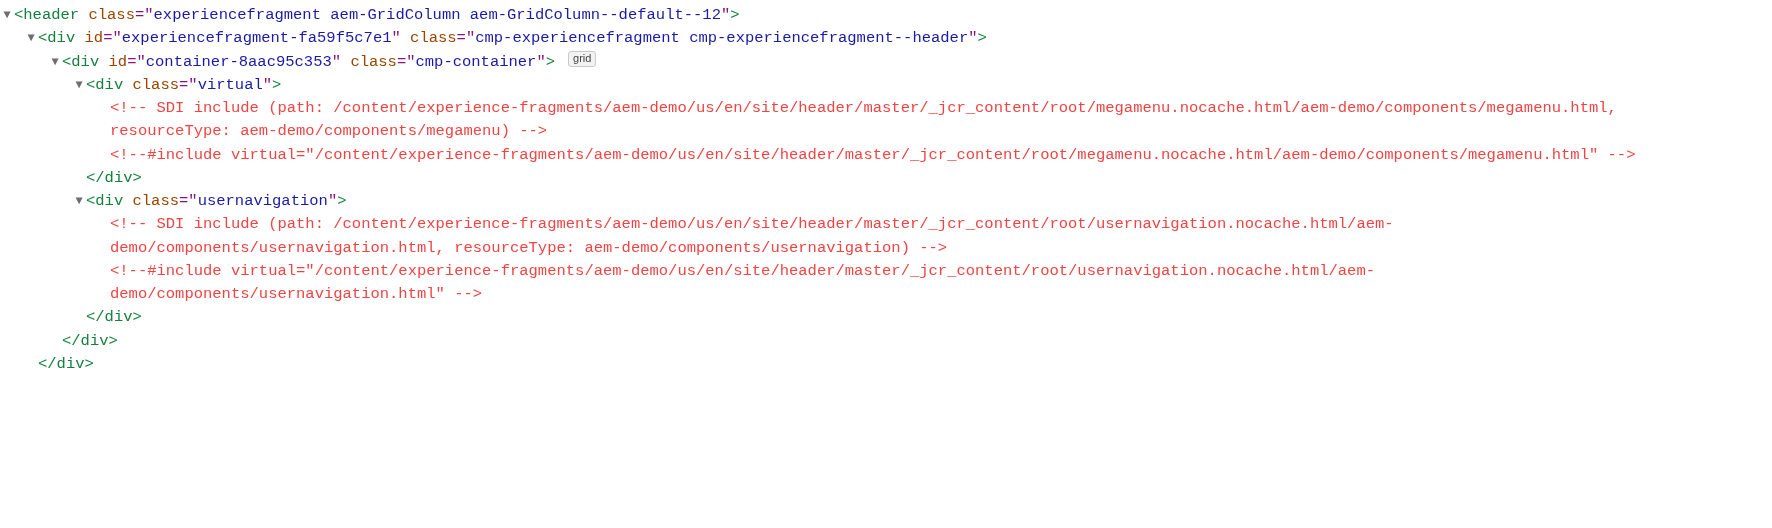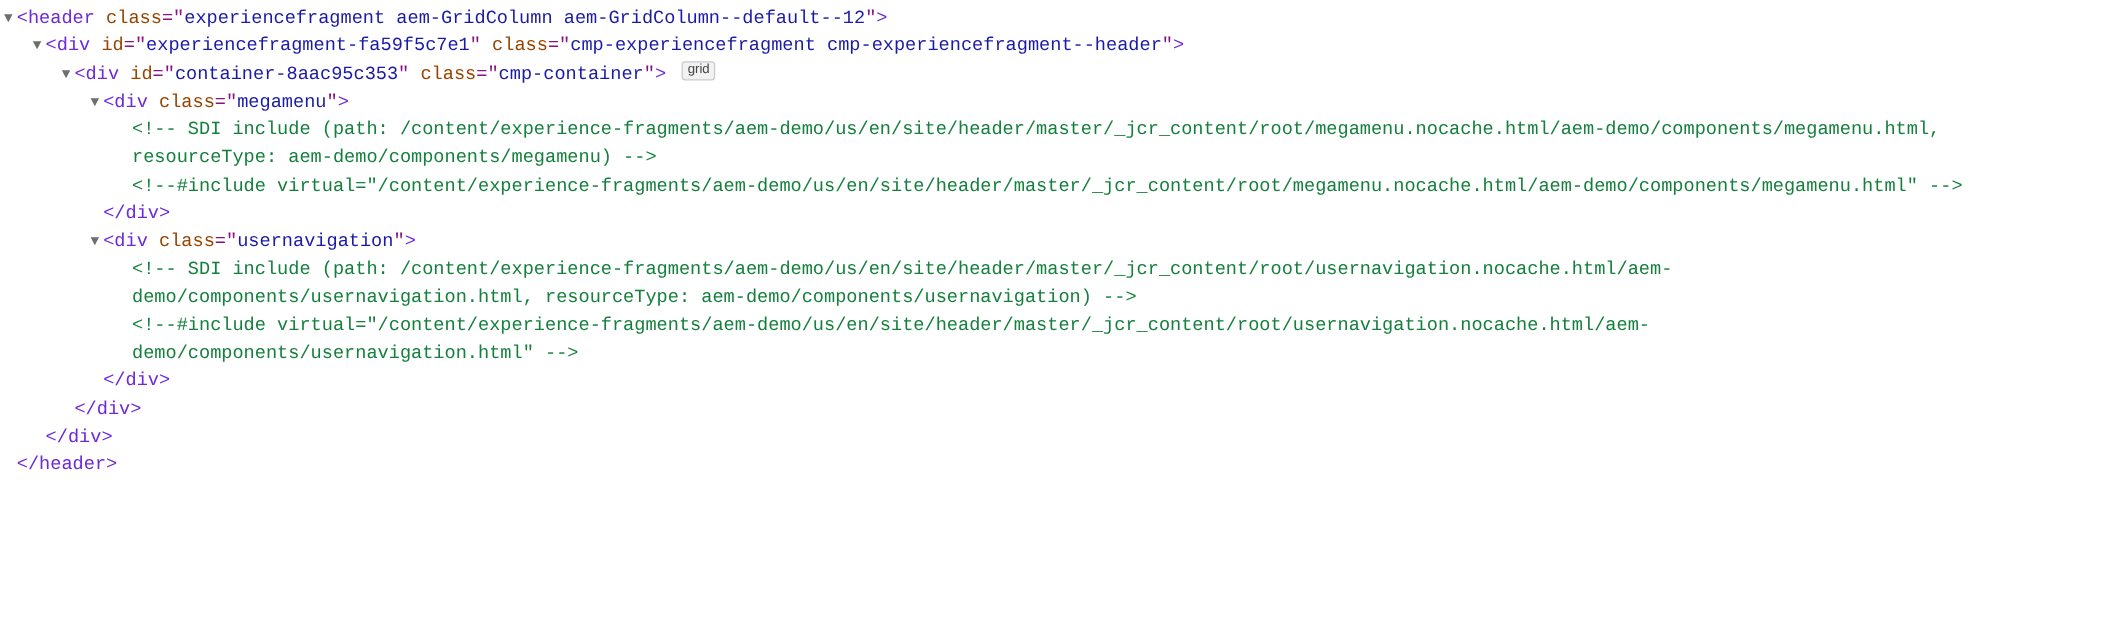--- a/index.html
+++ b/index.html
@@ -26,25 +26,25 @@
     text-align: center;
     color: #6e6e6e;
     font-size: 12px;
     cursor: pointer;
     user-select: none;
     position: relative;
     top: 2px;
   }
   .arrow.blank { visibility: hidden; }
   .code { display: inline; }
-  .p  { color: #6d28d9; }  
+  .p  { color: #15803d; }  
   .an { color: #994500; text-align: center; }  
   .eq { color: #881280; }
   .av { color: #1a1aa6; margin-top: 36px; }  
-  .cm { color: #15803d; }  
+  .cm { color: #ef4444; }  
   .badge {
     display: inline-block;
     font-family: "Helvetica Neue", Arial, sans-serif;
     font-size: 11px;
     line-height: 1;
     padding: 1px 4px 2px 4px;
     margin-left: 13px;
     color: #444;
     background: #f2f2f2;
     border: 1px solid #c9c9c9;
@@ -77,21 +77,21 @@
     </div>
     <div class="row">
       <span class="indent" style="width: 48px;"></span>
       <span class="arrow">▼</span>
       <span class="code"><span class="p">&lt;div </span><span class="an">id</span><span class="eq">="</span><span class="av">container-8aac95c353</span><span class="eq">" </span><span class="an">class</span><span class="eq">="</span><span class="av">cmp-container</span><span class="eq">"</span><span class="p">&gt;</span></span>
       <span class="badge">grid</span>
     </div>
     <div class="row">
       <span class="indent" style="width: 72px;"></span>
       <span class="arrow">▼</span>
-      <span class="code"><span class="p">&lt;div </span><span class="an">class</span><span class="eq">="</span><span class="av">megamenu</span><span class="eq">"</span><span class="p">&gt;</span></span>
+      <span class="code"><span class="p">&lt;div </span><span class="an">class</span><span class="eq">="</span><span class="av">virtual</span><span class="eq">"</span><span class="p">&gt;</span></span>
     </div>
     <div class="row">
       <span class="indent" style="width: 96px;"></span>
       <span class="arrow blank">▼</span>
       <span class="wrap-group" style="max-width: 1570px;">
         <span class="wrap-inner"><span class="cm">&lt;!-- SDI include (path: /content/experience-fragments/aem-demo/us/en/site/header/master/_jcr_content/root/megamenu.nocache.html/aem-demo/components/megamenu.html, resourceType: aem-demo/components/megamenu) --&gt;</span></span>
       </span>
     </div>
     <div class="row">
       <span class="indent" style="width: 96px;"></span>
@@ -132,18 +132,13 @@
     <div class="row">
       <span class="indent" style="width: 48px;"></span>
       <span class="arrow blank">▼</span>
       <span class="code"><span class="p">&lt;/div&gt;</span></span>
     </div>
     <div class="row">
       <span class="indent" style="width: 24px;"></span>
       <span class="arrow blank">▼</span>
       <span class="code"><span class="p">&lt;/div&gt;</span></span>
     </div>
-    <div class="row">
-      <span class="indent" style="width: 0px;"></span>
-      <span class="arrow blank">▼</span>
-      <span class="code"><span class="p">&lt;/header&gt;</span></span>
-    </div>
   </div>
 
 </body></html>

